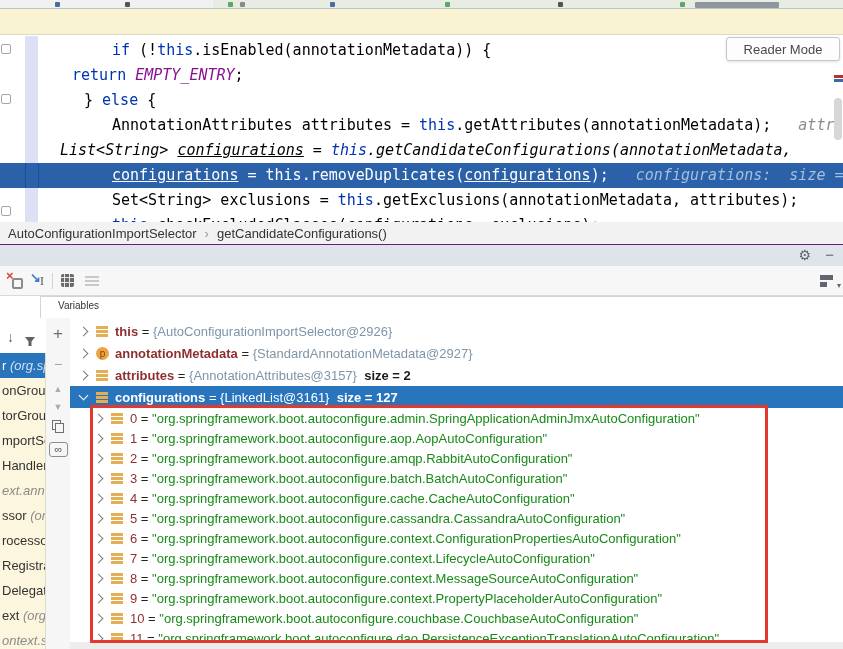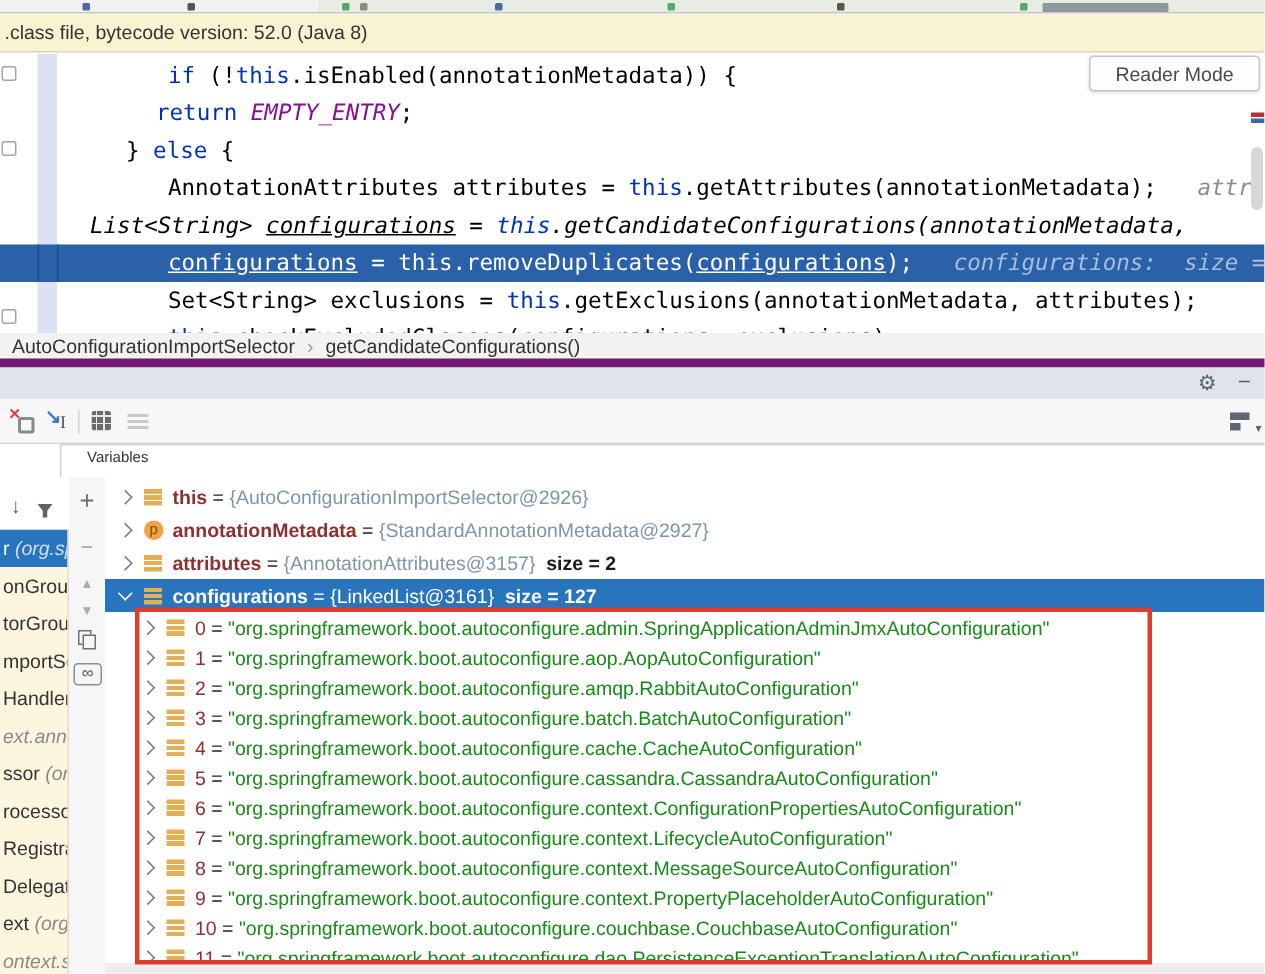--- a/index.html
+++ b/index.html
@@ -33,21 +33,21 @@
   .code-line.exec .tok{color:#fff;}
   .code-line.exec .tok.h{color:#A6BEDF;}
   .gutsep{position:absolute;top:0;bottom:0;width:1px;background:#1F4E93;}
   .fold{position:absolute;left:1px;width:8px;height:8px;border:1px solid #A5A5A5;border-radius:2px;background:#fff;z-index:3;}
   #reader-btn{position:absolute;left:726px;top:1px;width:112px;height:22px;background:#FDFDFD;border:1px solid #C6C6C6;border-radius:3px;
               display:flex;align-items:center;justify-content:center;font-size:13px;color:#4A4A4A;box-shadow:0 1px 3px rgba(0,0,0,.12);z-index:5;cursor:pointer;}
   .sb-thumb{position:absolute;right:1px;top:62px;width:8px;height:42px;background:#D7D7D7;border-radius:4px;z-index:4;}
   .mark-red{position:absolute;right:0;top:39px;width:9px;height:3px;background:#B3342E;z-index:4;}
   .mark-blue{position:absolute;right:0;top:43px;width:9px;height:3px;background:#3E66A8;z-index:4;}
   
-  #breadcrumb{position:absolute;left:0;top:222px;width:843px;height:23px;background:#F2F2F2;border-bottom:6px solid #701a75;
+  #breadcrumb{position:absolute;left:0;top:222px;width:843px;height:23px;background:#F2F2F2;border-bottom:1px solid #701a75;
               display:flex;align-items:center;font-size:13px;color:#333;padding-left:8px;box-sizing:border-box;}
   #breadcrumb .sep{margin:0 8px;color:#9A9A9A;}
   #breadcrumb .bc{cursor:pointer;}
   
   #dbg-header{position:absolute;left:0;top:245px;width:843px;height:21px;background:#DFE4EB;}
   #dbg-header .gear{position:absolute;right:32px;top:2px;font-size:14px;color:#5A6570;cursor:pointer;}
   #dbg-header .mini{position:absolute;right:9px;top:1px;font-size:15px;color:#5A6570;cursor:pointer;}
   #dbg-toolbar{position:absolute;left:0;top:266px;width:843px;height:30px;background:#F7F7F7;border-bottom:1px solid #D9D9D9;box-sizing:border-box;}
   .tb-sep{position:absolute;left:52px;top:7px;width:1px;height:16px;background:#D4D4D4;}
   .xframe{position:absolute;left:7px;top:6px;width:16px;height:16px;cursor:pointer;}
@@ -126,31 +126,30 @@
   <div class="tdot" style="left:228px;background:#59A869;"></div>
   <div class="tdot" style="left:240px;background:#8A8A8A;"></div>
   <div class="tdot" style="left:330px;background:#4A6B9E;"></div>
   <div class="tdot" style="left:445px;background:#59A869;"></div>
   <div class="tdot" style="left:558px;background:#555;"></div>
   <div class="tdot" style="left:680px;background:#59A869;"></div>
   <div id="tab-darkbar"></div>
 </div>
 
 <div id="banner">
-  <span class="lbl">.class file, bytecode version: 52.0 (Java 8)</span>
 </div>
 
 <div id="editor">
   <div id="gutterstrip"></div>
   <div class="fold" style="top:8px;"></div>
   <div class="fold" style="top:58px;"></div>
   <div class="fold" style="top:170px;"></div>
   <div id="code-lines">
       <div class="code-line" style="padding-left: 112px;"><span class="tok k">if</span><span class="tok p"> (!</span><span class="tok k">this</span><span class="tok p">.isEnabled(annotationMetadata)) {</span></div>
-      <div class="code-line" style="padding-left: 104px;"><span class="tok k">return</span><span class="tok p"> </span><span class="tok sf">EMPTY_ENTRY</span><span class="tok p">;</span></div>
+      <div class="code-line" style="padding-left: 72px;"><span class="tok k">return</span><span class="tok p"> </span><span class="tok sf">EMPTY_ENTRY</span><span class="tok p">;</span></div>
       <div class="code-line" style="padding-left: 84px;"><span class="tok p">} </span><span class="tok k">else</span><span class="tok p"> {</span></div>
       <div class="code-line" style="padding-left: 112px;"><span class="tok p">AnnotationAttributes attributes = </span><span class="tok k">this</span><span class="tok p">.getAttributes(annotationMetadata);</span><span class="tok h">   attri</span></div>
       <div class="code-line" style="padding-left: 60px; font-style: italic;"><span class="tok p">List&lt;String&gt; </span><span class="tok u">configurations</span><span class="tok p"> = </span><span class="tok k">this</span><span class="tok p">.getCandidateConfigurations(annotationMetadata,</span></div>
       <div class="code-line exec" style="padding-left: 112px;"><span class="tok u">configurations</span><span class="tok p"> = </span><span class="tok k">this</span><span class="tok p">.removeDuplicates(</span><span class="tok u">configurations</span><span class="tok p">);</span><span class="tok h">   configurations:  size =</span><span class="gutsep" style="left: 25px;"></span><span class="gutsep" style="left: 38px;"></span></div>
       <div class="code-line" style="padding-left: 112px;"><span class="tok p">Set&lt;String&gt; exclusions = </span><span class="tok k">this</span><span class="tok p">.getExclusions(annotationMetadata, attributes);</span></div>
       <div class="code-line" style="padding-left: 112px;"><span class="tok k">this</span><span class="tok p">.checkExcludedClasses(configurations, exclusions);</span></div>
     </div>
   <div id="reader-btn">
     <span>Reader Mode</span>
   </div>

